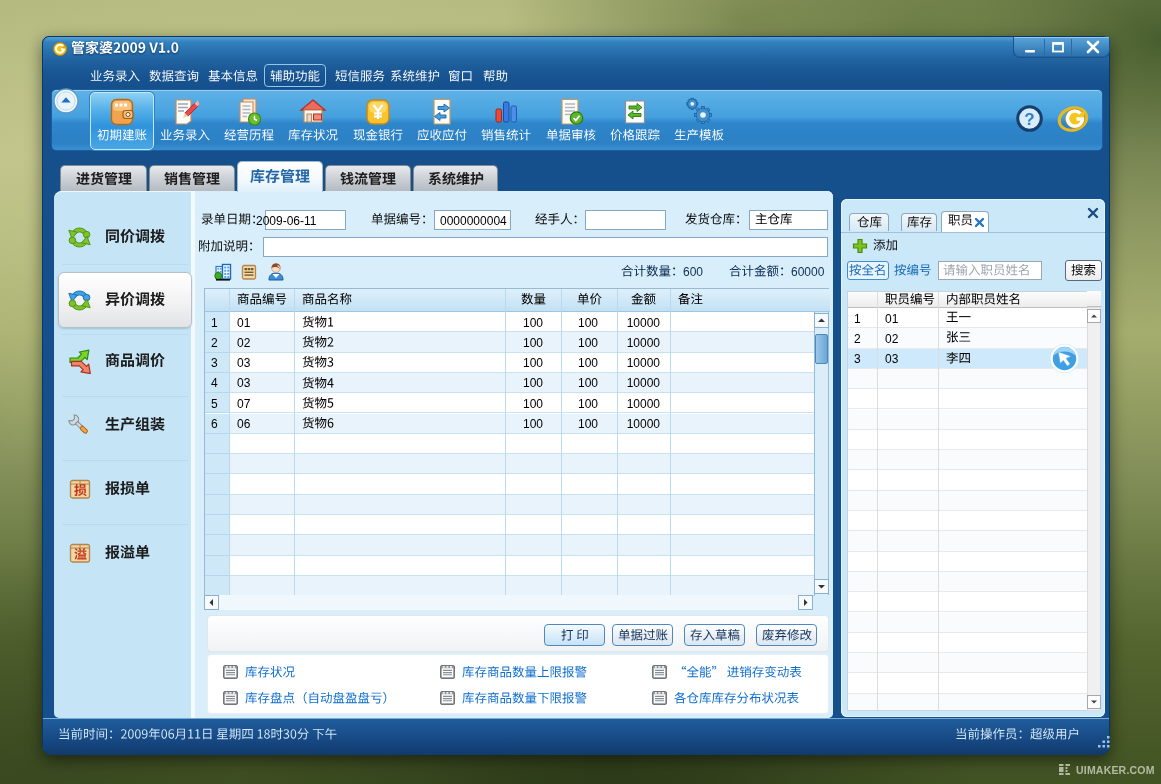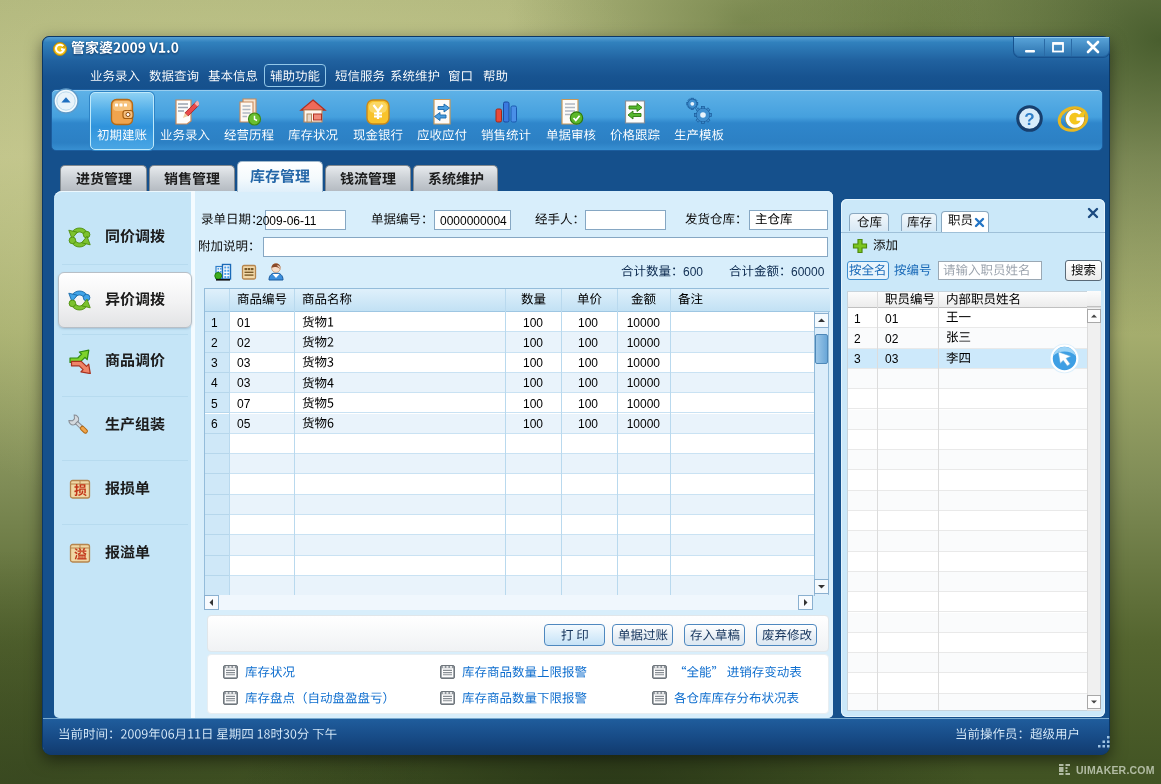--- a/index.html
+++ b/index.html
@@ -1049,21 +1049,21 @@
               <use href="#gr8D27" x="0"></use>
               <use href="#gr7269" x="1000"></use>
               <use href="#gr0035" x="2000"></use>
             </g>
           </svg>
         </div>
 <div class="abs num" style="left:0;top:107.7px;width:338px;text-align:right">100</div>
 <div class="abs num" style="left:0;top:107.7px;width:393px;text-align:right">100</div>
 <div class="abs num" style="left:0;top:107.7px;width:455px;text-align:right">10000</div>
 <div class="abs num" style="left:6px;top:128.0px">6</div>
-<div class="abs num" style="left:32px;top:128.0px">05</div>
+<div class="abs num" style="left:32px;top:128.0px">06</div>
 <div class="cell" style="left:97px;top:128.1px">
           <svg class="t" width="32" height="13" viewBox="0 0 32 13">
             <g transform="translate(0,10.50) scale(0.01250,-0.01250)">
               <use href="#gr8D27" x="0"></use>
               <use href="#gr7269" x="1000"></use>
               <use href="#gr0036" x="2000"></use>
             </g>
           </svg>
         </div>
 <div class="abs num" style="left:0;top:128.0px;width:338px;text-align:right">100</div>

